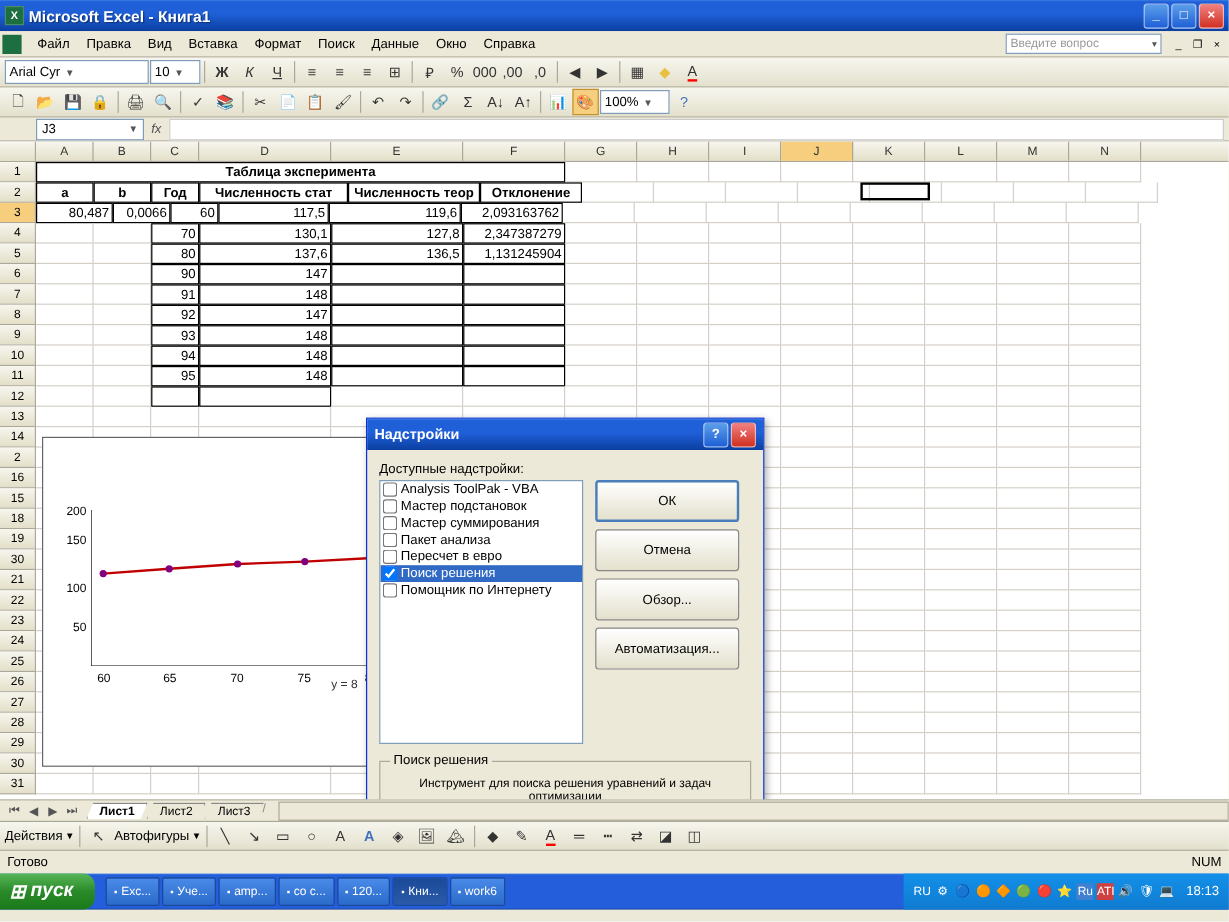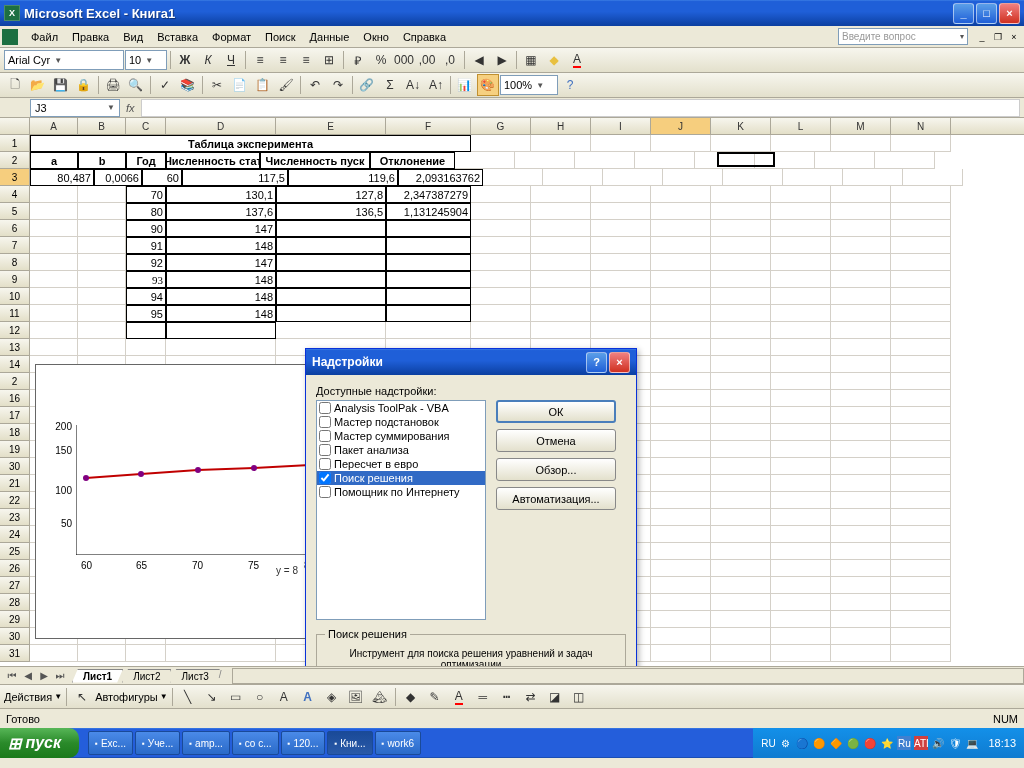--- a/index.html
+++ b/index.html
@@ -68,21 +68,21 @@
 .dialog-title .dbtns { margin-left: auto; display: flex; gap: 2px; }
 .dialog-body { padding: 10px 10px 12px 10px; }
 .dlg-label { font-size: 11px; margin-bottom: 3px; }
 .dlg-row { display: flex; gap: 10px; }
 .listbox { width: 170px; height: 220px; background: white; border: 1px solid #7f9db9; overflow: auto; font-size: 11px; position: relative; }
 .listbox::-webkit-scrollbar { width: 16px; }
 .listitem { display: flex; align-items: center; padding: 1px 2px; gap: 3px; }
 .listitem input { width: 12px; height: 12px; }
 .listitem.sel { background: #316ac5; color: white; }
 .dlg-btns { display: flex; flex-direction: column; gap: 6px; width: 120px; }
-.dlg-btn { height: 23px; border: 1px solid #888; background: linear-gradient(to bottom, #fff, #e3e0cc); border-radius: 3px; font-size: 11px; }
+.dlg-btn { height: 35px; border: 1px solid #888; background: linear-gradient(to bottom, #fff, #e3e0cc); border-radius: 3px; font-size: 11px; }
 .dlg-btn.default { border: 2px solid #4a7ebb; }
 .fieldset { border: 1px solid #aca899; margin-top: 8px; padding: 8px; font-size: 10px; }
 .fieldset legend { padding: 0 3px; font-size: 11px; }
 .fs-text { text-align: center; }
 
 
 .sheettabs { height: 18px; background: #ece9d8; display: flex; align-items: center; border-top: 1px solid #aca899; font-size: 10px; }
 .tabnav { display: flex; margin: 0 4px; }
 .tabnav span { width: 16px; text-align: center; color: #555; }
 .tab { padding: 1px 10px; background: #ece9d8; border: 1px solid #888; border-bottom: none; margin-right: -1px; clip-path: polygon(6px 0, 100% 0, calc(100% - 6px) 100%, 0 100%); }
@@ -252,38 +252,38 @@
         <div class="cell" style="width: 60px;"></div>
         <div class="cell" style="width: 60px;"></div>
         <div class="cell" style="width: 60px;"></div>
         <div class="cell" style="width: 60px;"></div>
       </div>
       <div class="row">
         <div class="rowhead">2</div>
         <div class="cell header bordered" style="width: 48px;">a</div>
         <div class="cell header bordered" style="width: 48px;">b</div>
         <div class="cell header bordered" style="width: 40px;">Год</div>
-        <div class="cell header bordered" style="width: 94px;">Численность стат</div>
-        <div class="cell header bordered" style="width: 110px;">Численность пуск</div>
+        <div class="cell header bordered" style="width: 124px;">Численность стат</div>
+        <div class="cell header bordered" style="width: 110px;">Численность теор</div>
         <div class="cell header bordered" style="width: 85px;">Отклонение</div>
         <div class="cell" style="width: 60px;"></div>
         <div class="cell" style="width: 60px;"></div>
         <div class="cell" style="width: 60px;"></div>
         <div class="cell" style="width: 60px;"></div>
         <div class="cell" style="width: 60px;"></div>
         <div class="cell" style="width: 60px;"></div>
         <div class="cell" style="width: 60px;"></div>
         <div class="cell" style="width: 60px;"></div>
       </div>
       <div class="row">
         <div class="rowhead sel">3</div>
         <div class="cell bordered num" style="width: 64px;">80,487</div>
         <div class="cell bordered num" style="width: 48px;">0,0066</div>
         <div class="cell bordered num" style="width: 40px;">60</div>
-        <div class="cell bordered num" style="width: 106px;">117,5</div>
+        <div class="cell bordered num" style="width: 92px;">117,5</div>
         <div class="cell bordered num" style="width: 110px;">119,6</div>
         <div class="cell bordered num" style="width: 85px;">2,093163762</div>
         <div class="cell" style="width: 60px;"></div>
         <div class="cell" style="width: 60px;"></div>
         <div class="cell" style="width: 60px;"></div>
         <div class="cell" style="width: 60px;"></div>
         <div class="cell" style="width: 60px;"></div>
         <div class="cell" style="width: 60px;"></div>
         <div class="cell" style="width: 60px;"></div>
         <div class="cell" style="width: 60px;"></div>
@@ -370,21 +370,21 @@
         <div class="cell" style="width: 60px;"></div>
         <div class="cell" style="width: 60px;"></div>
         <div class="cell" style="width: 60px;"></div>
         <div class="cell" style="width: 60px;"></div>
         <div class="cell" style="width: 60px;"></div>
       </div>
       <div class="row">
         <div class="rowhead">9</div>
         <div class="cell" style="width: 48px;"></div>
         <div class="cell" style="width: 48px;"></div>
-        <div class="cell bordered num" style="width: 40px; font-family: Liberation Serif, serif;">93</div>
+        <div class="cell bordered num" style="width: 40px;">93</div>
         <div class="cell bordered num" style="width: 110px;">148</div>
         <div class="cell bordered num" style="width: 110px;"></div>
         <div class="cell bordered num" style="width: 85px;"></div>
         <div class="cell" style="width: 60px;"></div>
         <div class="cell" style="width: 60px;"></div>
         <div class="cell" style="width: 60px;"></div>
         <div class="cell" style="width: 60px;"></div>
         <div class="cell" style="width: 60px;"></div>
         <div class="cell" style="width: 60px;"></div>
         <div class="cell" style="width: 60px;"></div>
@@ -503,21 +503,21 @@
         <div class="cell" style="width: 60px;"></div>
         <div class="cell" style="width: 60px;"></div>
         <div class="cell" style="width: 60px;"></div>
         <div class="cell" style="width: 60px;"></div>
         <div class="cell" style="width: 60px;"></div>
         <div class="cell" style="width: 60px;"></div>
         <div class="cell" style="width: 60px;"></div>
         <div class="cell" style="width: 60px;"></div>
       </div>
       <div class="row">
-        <div class="rowhead">17</div>
+        <div class="rowhead">15</div>
         <div class="cell" style="width: 48px;"></div>
         <div class="cell" style="width: 48px;"></div>
         <div class="cell" style="width: 40px;"></div>
         <div class="cell" style="width: 110px;"></div>
         <div class="cell" style="width: 110px;"></div>
         <div class="cell" style="width: 85px;"></div>
         <div class="cell" style="width: 60px;"></div>
         <div class="cell" style="width: 60px;"></div>
         <div class="cell" style="width: 60px;"></div>
         <div class="cell" style="width: 60px;"></div>

